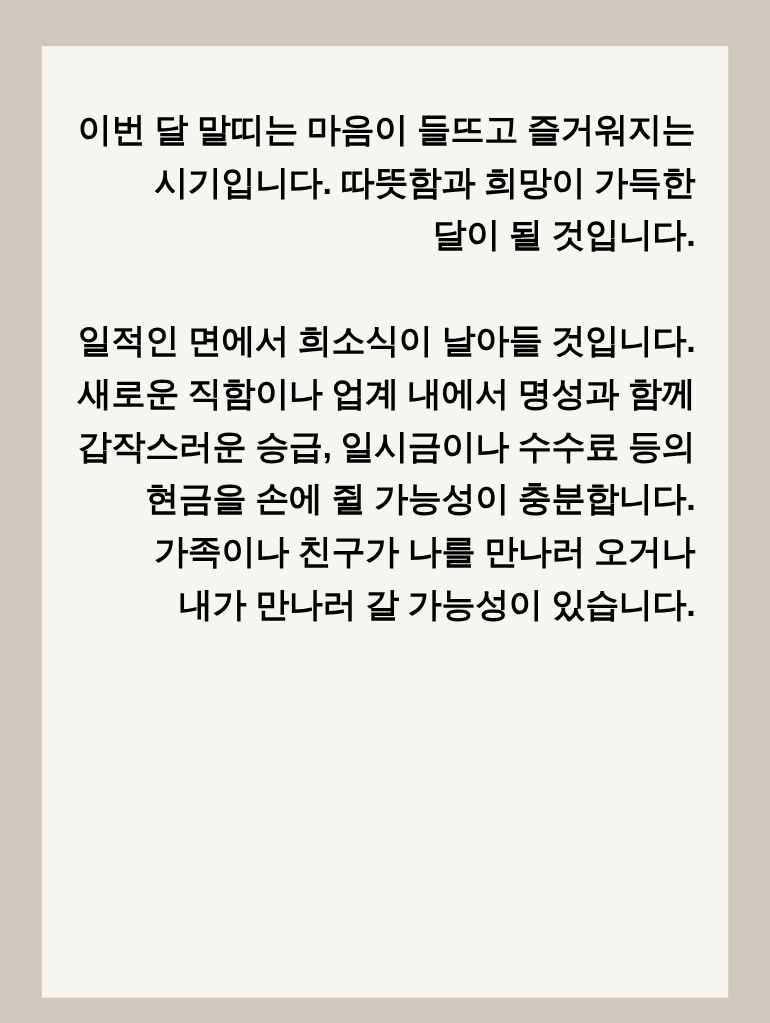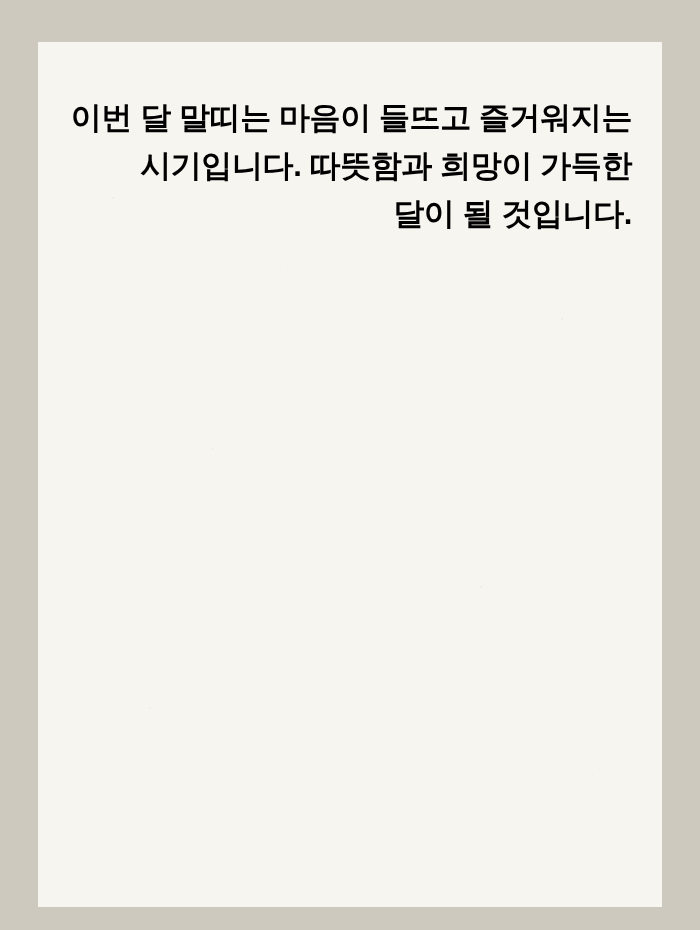--- a/index.html
+++ b/index.html
@@ -61,16 +61,22 @@
 </head>
 <body>
 
 <div class="page-frame">
   <div class="card">
 
     <p class="para">이번 달 말띠는 마음이 들뜨고 즐거워지는
 시기입니다. 따뜻함과 희망이 가득한
 달이 될 것입니다.</p>
     <div class="para-gap"></div>
+    <p class="para">일적인 면에서 희소식이 날아들 것입니다.
+새로운 직함이나 업계 내에서 명성과 함께
+갑작스러운 승급, 일시금이나 수수료 등의
+현금을 손에 쥘 가능성이 충분합니다.
+가족이나 친구가 나를 만나러 오거나
+내가 만나러 갈 가능성이 있습니다.</p>
     <div class="para-gap"></div>
 
   </div>
 </div>
 
 </body></html>

